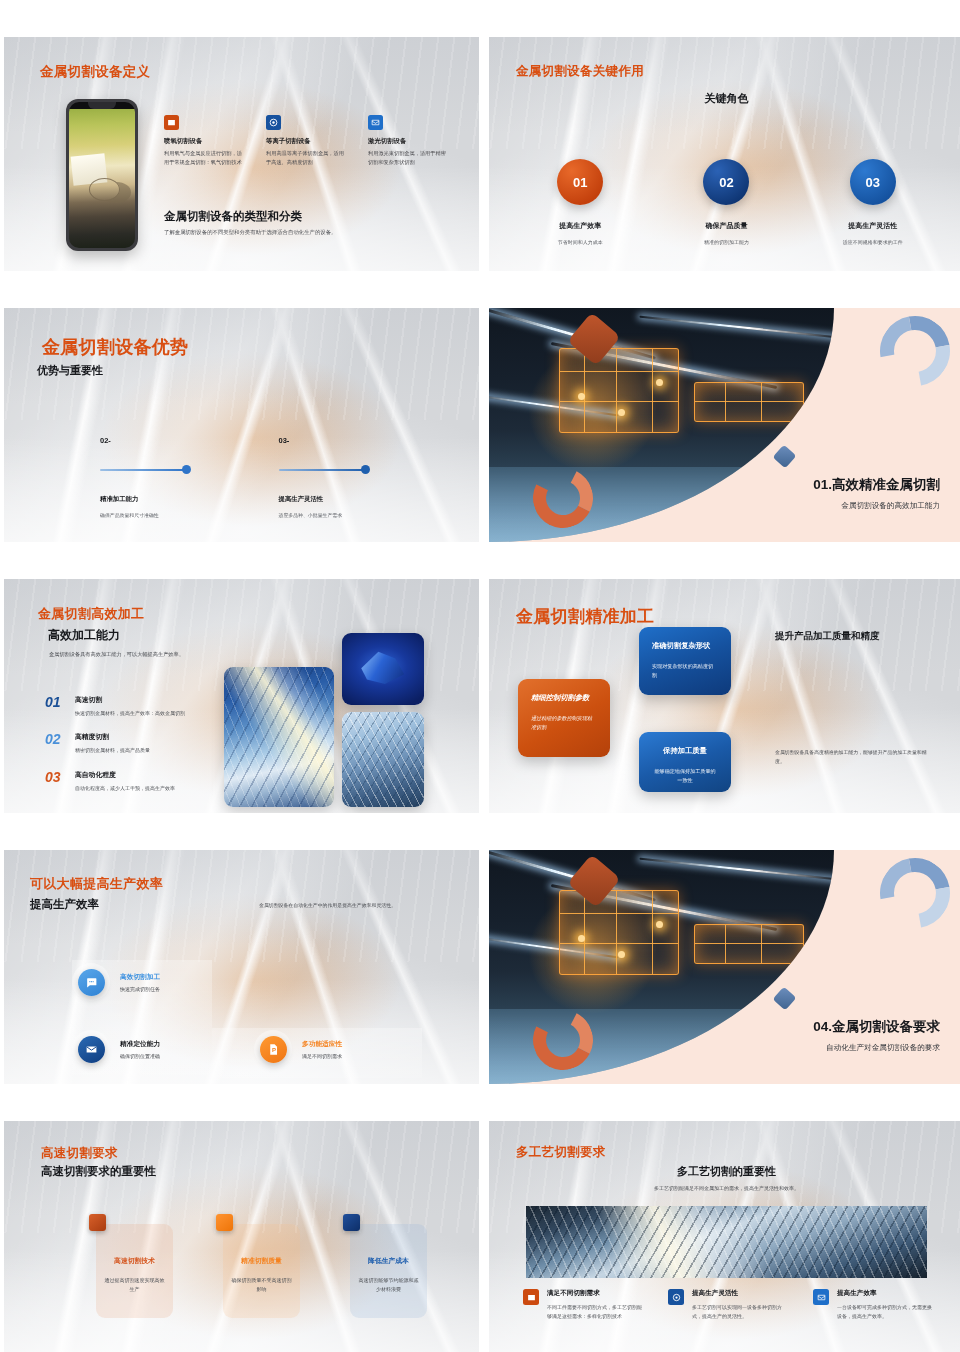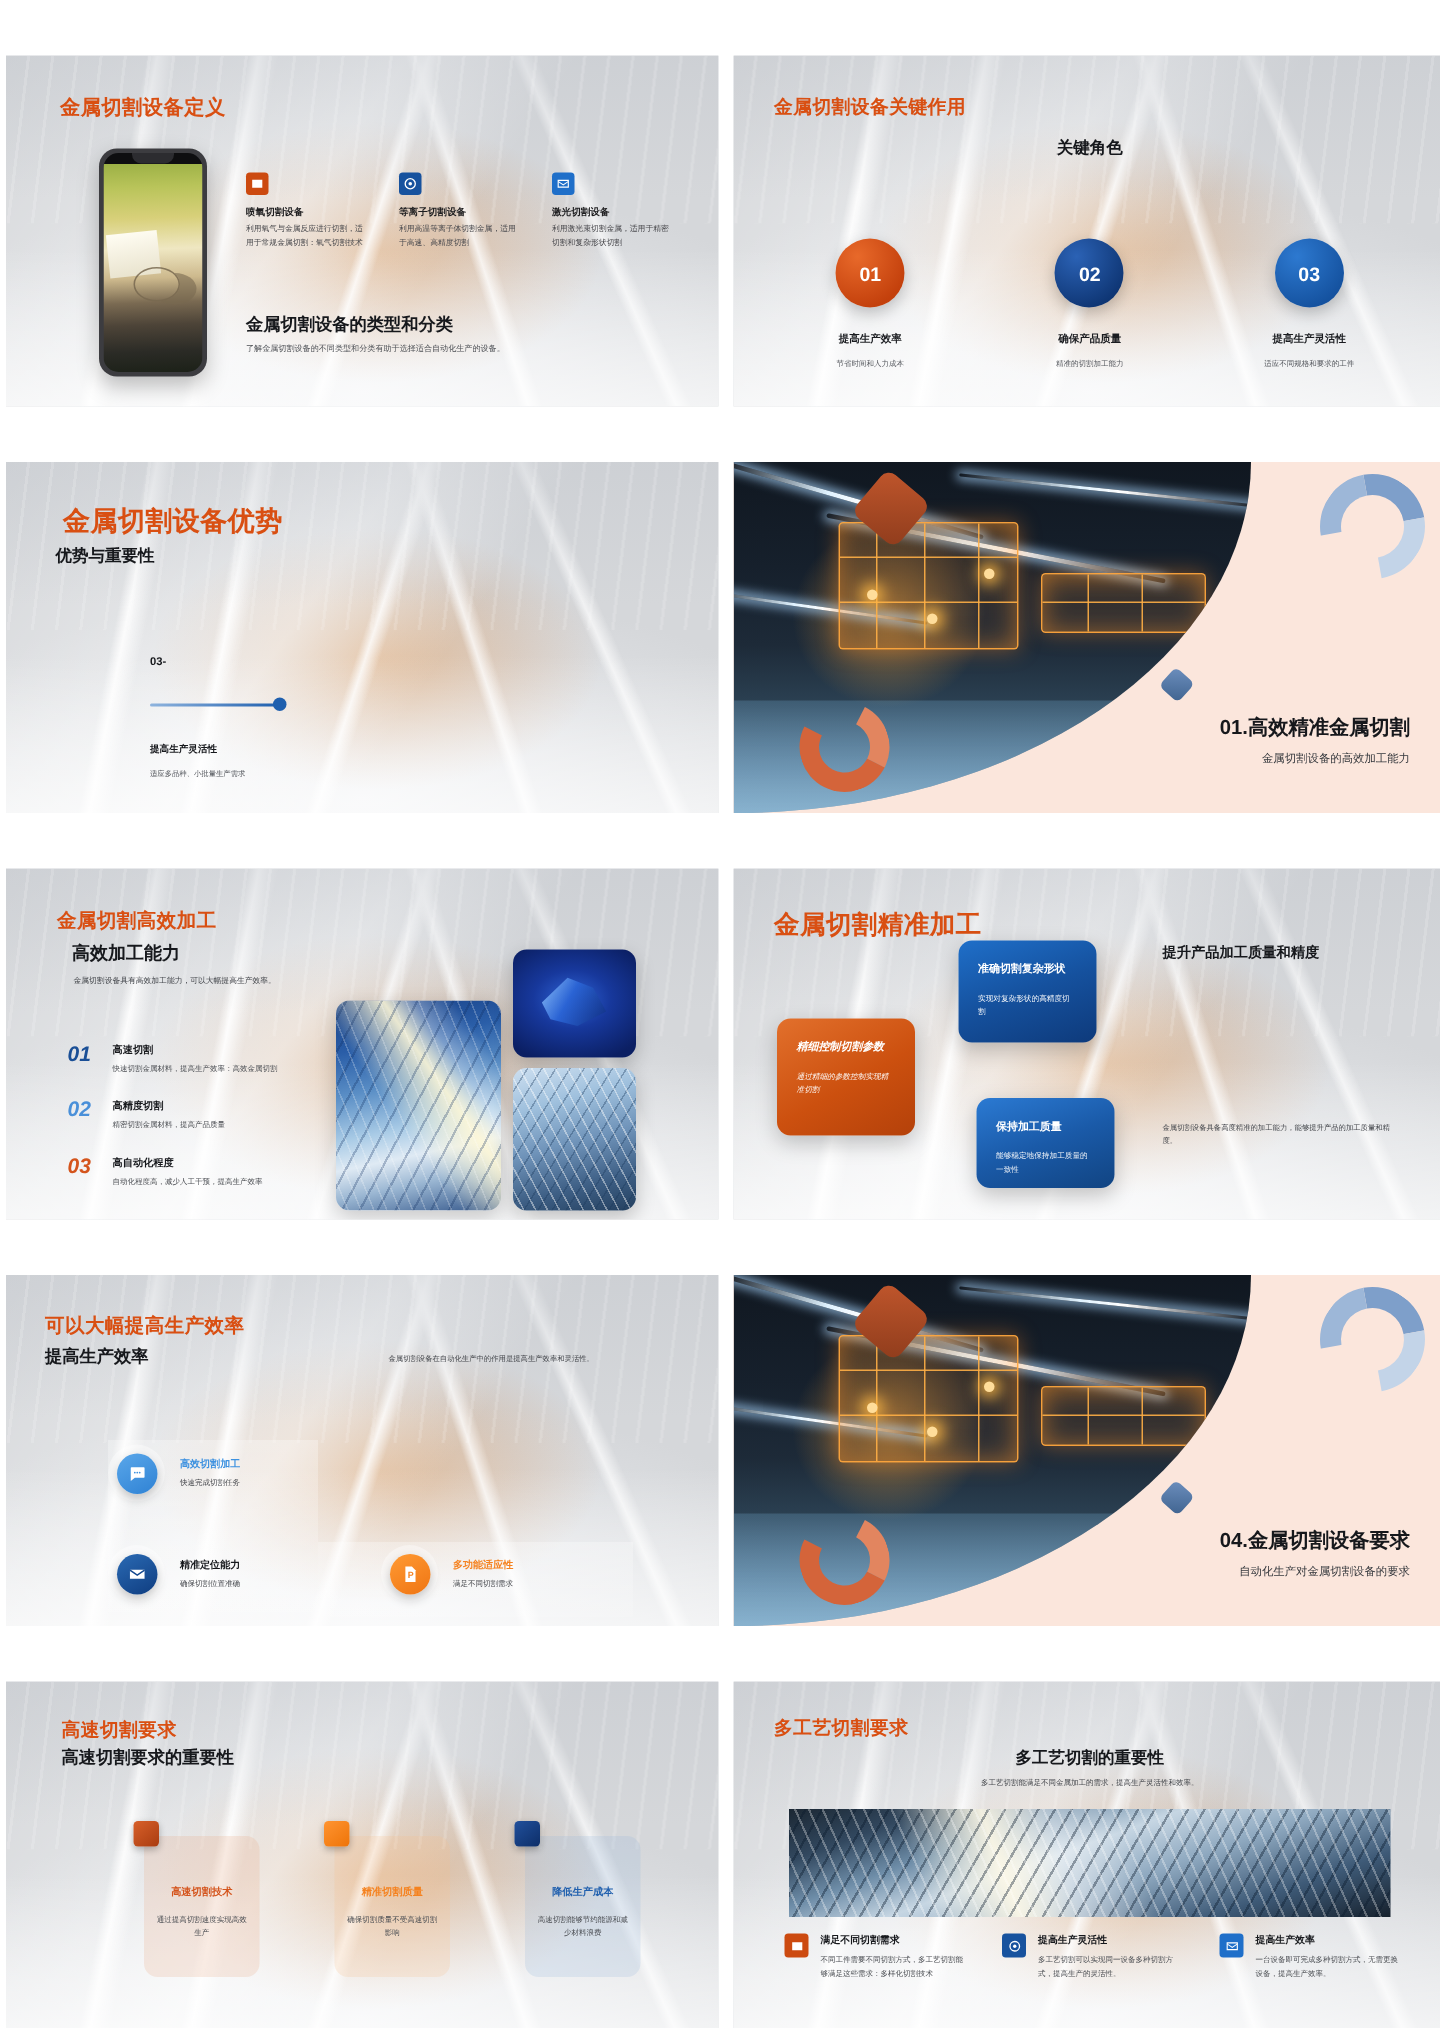--- a/index.html
+++ b/index.html
@@ -180,22 +180,22 @@
   .s6 .s-title { left:27px; top:26px; font-size:17px; }
   .cards6 { position:absolute; left:150px; top:48px; z-index:6; }
   .c6 { position:absolute; border-radius:9px; color:#fff; padding:14px 13px;
     box-shadow:0 5px 14px rgba(0,0,0,.22); }
   .c6 h4 { font-size:7.3px; font-weight:700; margin-bottom:11px; }
   .c6 p { font-size:5.1px; line-height:1.75; opacity:.94; }
   .c6.orange { left:-121px; top:52px; width:92px; height:78px;
     background:linear-gradient(150deg,#e2702c 0%,#cc500f 55%,#b4410a 100%);font-style:italic; }
   .c6.blue1 { left:0; top:0; width:92px; height:68px;
     background:linear-gradient(160deg,#1f6fc9 0%,#15519e 50%,#0e3a7b 100%); }
-  .c6.blue2 { left:12px; top:105px; width:92px; height:60px;
-    background:linear-gradient(160deg,#2b7ad3 0%,#1a5aa8 50%,#114482 100%); }
+  .c6.blue2 { left:0; top:105px; width:92px; height:60px;
+    background:linear-gradient(160deg,#2b7ad3 0%,#1a5aa8 50%,#114482 100%);text-align:center; }
   .s6-h { position:absolute; left:286px; top:49px; width:150px;
     font-size:9.5px; line-height:1.6; font-weight:700; color:#16181c; z-index:6; }
   .s6-p { position:absolute; left:286px; top:170px; width:152px;
     font-size:4.9px; line-height:1.8; color:#44474c; z-index:6; }
 
   
   .s7 .s-title { left:26px; top:25px; font-size:13px; }
   .s7-h { position:absolute; left:26px; top:47px; font-size:11.5px; font-weight:700; color:#16181c; z-index:6; }
   .s7-p { position:absolute; left:255px; top:52px; width:205px; font-size:4.9px; color:#44474c; z-index:6; }
   .s7-panel { position:absolute; z-index:4; background:linear-gradient(180deg, rgba(255,255,255,.30), rgba(255,255,255,.12)); }
@@ -319,20 +319,29 @@
       </div>
     </div>
   </div>
 
   <div class="slide s3">
     <div class="bg-factory"></div>
     <div class="bg-vignette"></div>
     <div class="s-title">金属切割设备优势</div>
     <div class="s3-h">优势与重要性</div>
     <div class="steps">
+      <div class="step">
+        <div class="step-n">02-</div>
+        <div class="track">
+          <div class="line" style="background:linear-gradient(90deg,#9cc0e6,#2f74c8)"></div>
+          <div class="knob" style="background:#2f74c8"></div>
+        </div>
+        <div class="step-t">精准加工能力</div>
+        <div class="step-p">确保产品质量和尺寸准确性</div>
+      </div>
       <div class="step">
         <div class="step-n">03-</div>
         <div class="track">
           <div class="line" style="background:linear-gradient(90deg,#8fb4de,#1f5fae)"></div>
           <div class="knob" style="background:#1f5fae"></div>
         </div>
         <div class="step-t">提高生产灵活性</div>
         <div class="step-p">适应多品种、小批量生产需求</div>
       </div>
     </div>

